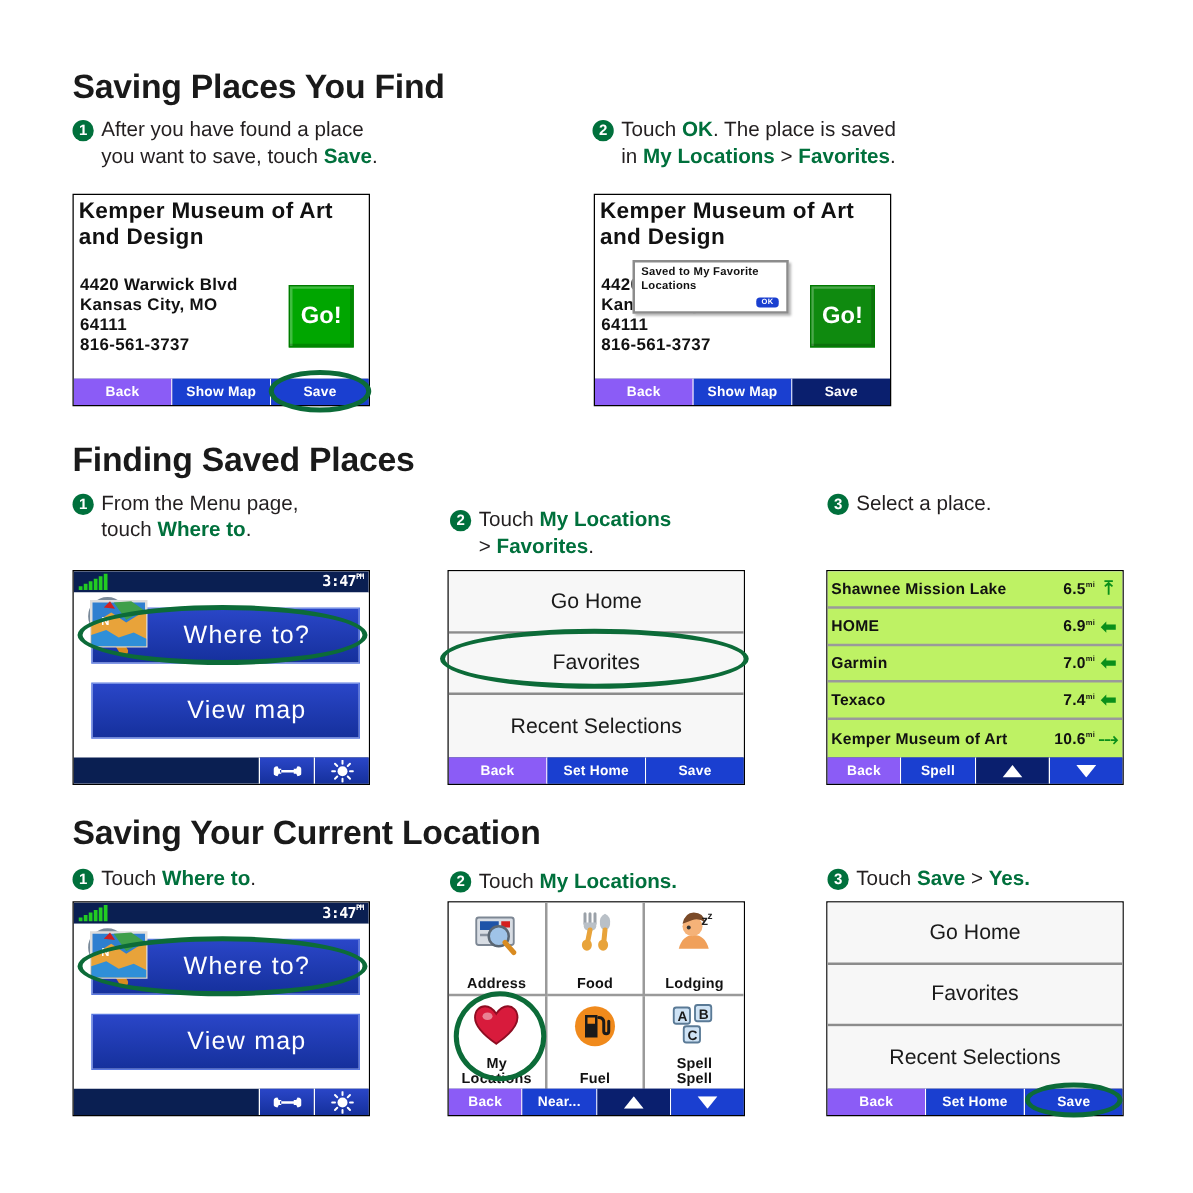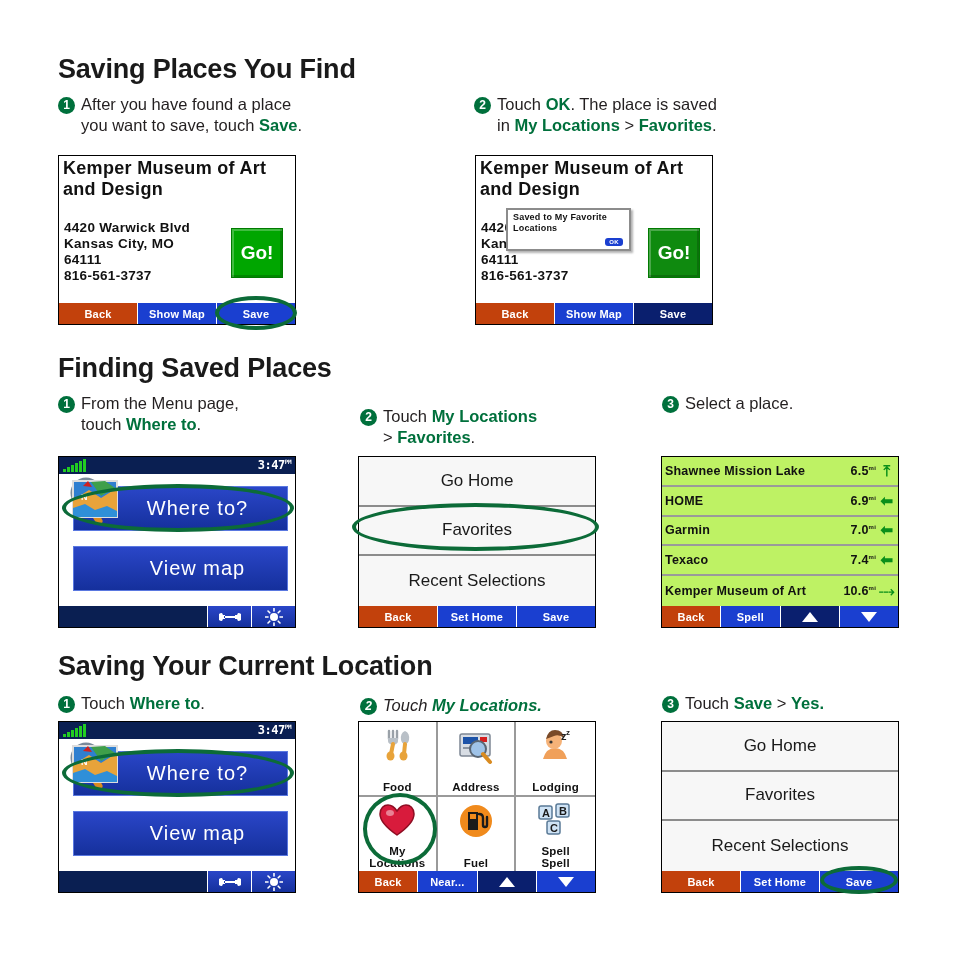--- a/index.html
+++ b/index.html
@@ -101,21 +101,21 @@
     position: absolute; left: 0; right: 0; bottom: 0;
     height: 21px; display: flex; background: #0a1f6e;
   }
   .btnbar .b {
     flex: 1; display: flex; align-items: center; justify-content: center;
     font-size: 11px; font-weight: bold; color: #ffffff;
     border-right: 1px solid #ffffff;
     letter-spacing: .2px;
   }
   .btnbar .b:last-child { border-right: none; }
-  .bb-purple { background: #c2410c; }
+  .bb-purple { background: #8b5cf6; }
   .bb-blue   { background: #1a3fd0; }
   .bb-navy   { background: #0a1f6e; }
   .bb-dimtxt { color: #5f7ac4; }
 
   
   .statusbar {
     position: absolute; left:0; right:0; top:0; height: 17px;
     background: #0a1f52;
   }
   .sig { position: absolute; left: 4px; bottom: 2px; display: flex; align-items: flex-end; gap: 1px; }
@@ -395,21 +395,21 @@
       </div>
     </div>
   </div>
 
   <div class="sec-title" style="left:58px; top:651px;">Saving Your Current Location</div>
 
   <div class="step" style="left:58px; top:693px; width:300px;">
     <span class="bullet">1</span><span class="body"><span>Touch </span><span class="g">Where to</span><span>.</span></span>
   </div>
 
-  <div class="step" style="left:360px; top:695px; width:270px;font-style:italic;">
+  <div class="step" style="left:360px; top:695px; width:270px;">
     <span class="bullet">2</span><span class="body"><span>Touch </span><span class="g">My Locations.</span></span>
   </div>
 
   <div class="step" style="left:662px; top:693px; width:270px;">
     <span class="bullet">3</span><span class="body"><span>Touch </span><span class="g">Save</span><span> &gt; </span><span class="g">Yes.</span></span>
   </div>
 
   <div class="screen" style="left:58px; top:721px; width:238px; height:172px;">
     <div class="screen-inner">
       <div class="statusbar">
@@ -469,40 +469,40 @@
       </div>
     </div>
   </div>
   <div class="ellipse" style="left:62px; top:749px; width:232px; height:48px;"></div>
 
   <div class="screen" style="left:358px; top:721px; width:238px; height:172px;">
     <div class="screen-inner">
       <div class="grid">
         <div class="gcell">
           <svg class="gicon" viewBox="0 0 38 38">
+            <rect x="3" y="7" width="30" height="22" rx="2" fill="#d8dde4" stroke="#7d8794" stroke-width="1.5"></rect>
+            <rect x="6" y="10" width="15" height="7" fill="#1d53a8"></rect>
+            <rect x="23" y="10" width="7" height="5" fill="#d41f1f"></rect>
+            <rect x="6" y="20" width="20" height="2" fill="#8a93a0"></rect>
+            <circle cx="21" cy="22" r="8" fill="#9fc3e8" stroke="#5a6673" stroke-width="2"></circle>
+            <line x1="26" y1="27" x2="33" y2="35" stroke="#d98b20" stroke-width="4" stroke-linecap="round"></line>
+          </svg>
+          <div class="gl">Address</div>
+        </div>
+        <div class="gcell">
+          <svg class="gicon" viewBox="0 0 38 38">
             <path d="M11 4 v8 M15 4 v8 M19 4 v8" stroke="#9aa1a8" stroke-width="2.4" stroke-linecap="round"></path>
             <path d="M10 11 h10 v3 q0 3 -5 4 q-5 -1 -5 -4 z" fill="#b9c0c7"></path>
             <path d="M15 17 l-2 10" stroke="#e8a33a" stroke-width="4" stroke-linecap="round"></path>
             <ellipse cx="12.5" cy="29" rx="4" ry="4.5" fill="#e8a33a"></ellipse>
             <path d="M27 4 q5 2 4 9 q-1 4 -4 4 q-3 0 -4 -4 q-1 -7 4 -9 z" fill="#b9c0c7"></path>
             <path d="M27 17 l-1 10" stroke="#e8a33a" stroke-width="4" stroke-linecap="round"></path>
             <ellipse cx="25.5" cy="29" rx="4" ry="4.5" fill="#e8a33a"></ellipse>
           </svg>
           <div class="gl">Food</div>
-        </div>
-        <div class="gcell">
-          <svg class="gicon" viewBox="0 0 38 38">
-            <rect x="3" y="7" width="30" height="22" rx="2" fill="#d8dde4" stroke="#7d8794" stroke-width="1.5"></rect>
-            <rect x="6" y="10" width="15" height="7" fill="#1d53a8"></rect>
-            <rect x="23" y="10" width="7" height="5" fill="#d41f1f"></rect>
-            <rect x="6" y="20" width="20" height="2" fill="#8a93a0"></rect>
-            <circle cx="21" cy="22" r="8" fill="#9fc3e8" stroke="#5a6673" stroke-width="2"></circle>
-            <line x1="26" y1="27" x2="33" y2="35" stroke="#d98b20" stroke-width="4" stroke-linecap="round"></line>
-          </svg>
-          <div class="gl">Address</div>
         </div>
         <div class="gcell">
           <svg class="gicon" viewBox="0 0 38 38">
             <path d="M6 32 q3 -11 12 -11 q9 0 12 11 z" fill="#f0a05a"></path>
             <circle cx="17" cy="14" r="8" fill="#f5b278"></circle>
             <path d="M9 12 q2 -9 9 -9 q8 0 9 8 q-5 -4 -10 -2 q-5 2 -8 3 z" fill="#7a4a28"></path>
             <circle cx="14" cy="15" r="1.6" fill="#333"></circle>
             <text x="24" y="13" font-size="11" font-weight="bold" fill="#222" font-family="Liberation Sans, sans-serif">z</text>
             <text x="29" y="8" font-size="8" font-weight="bold" fill="#222" font-family="Liberation Sans, sans-serif">z</text>
           </svg>

